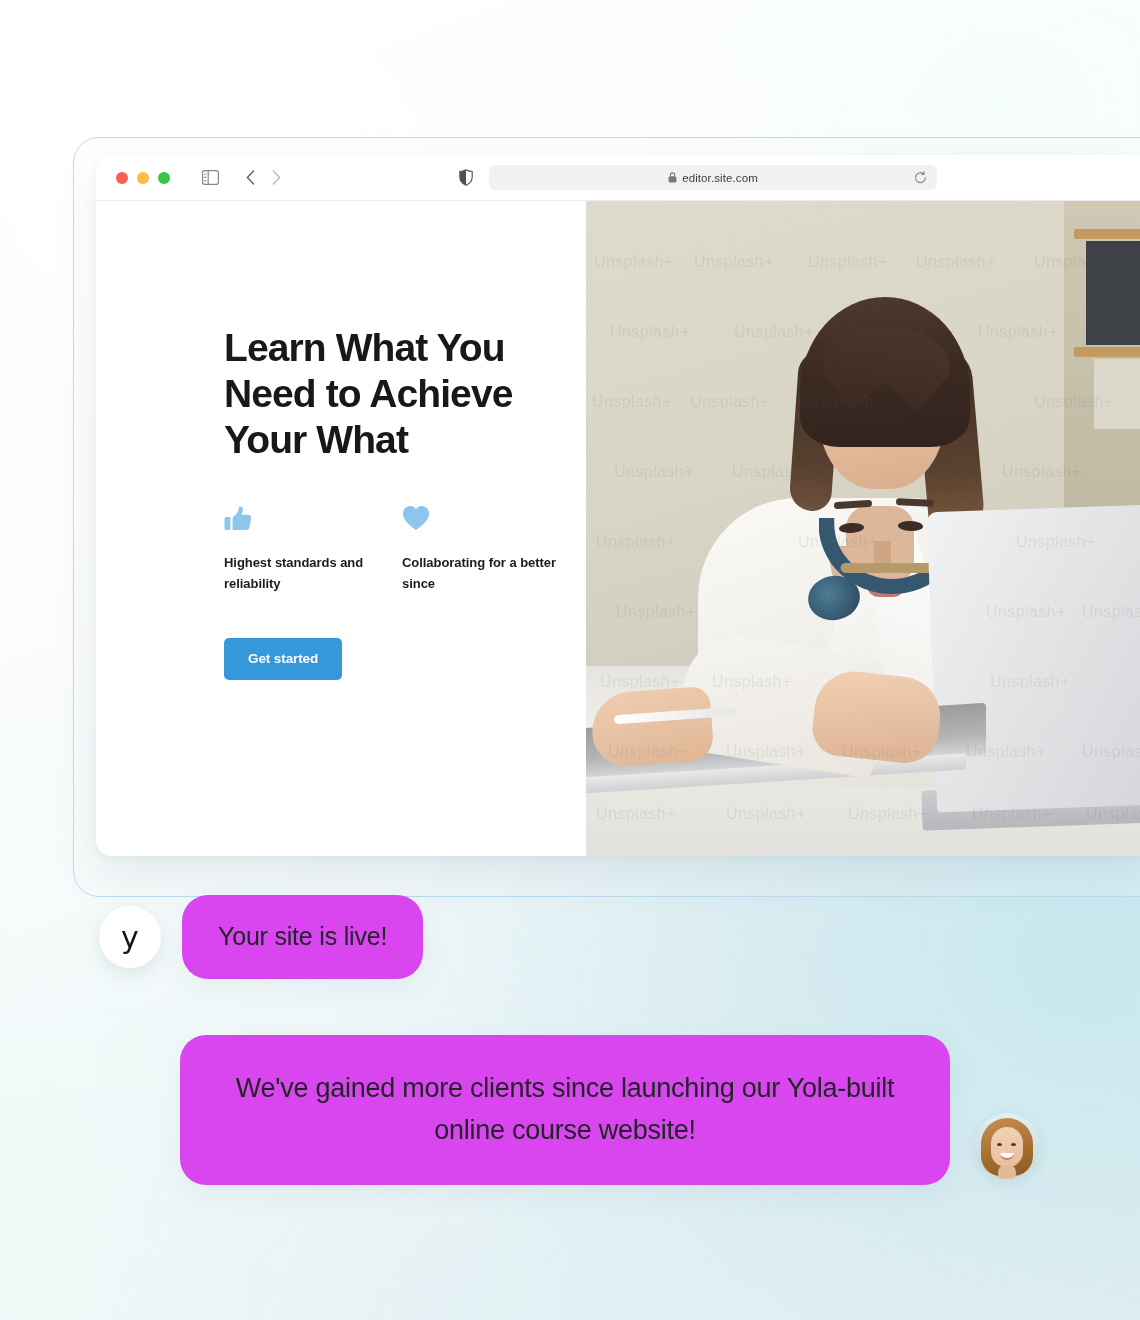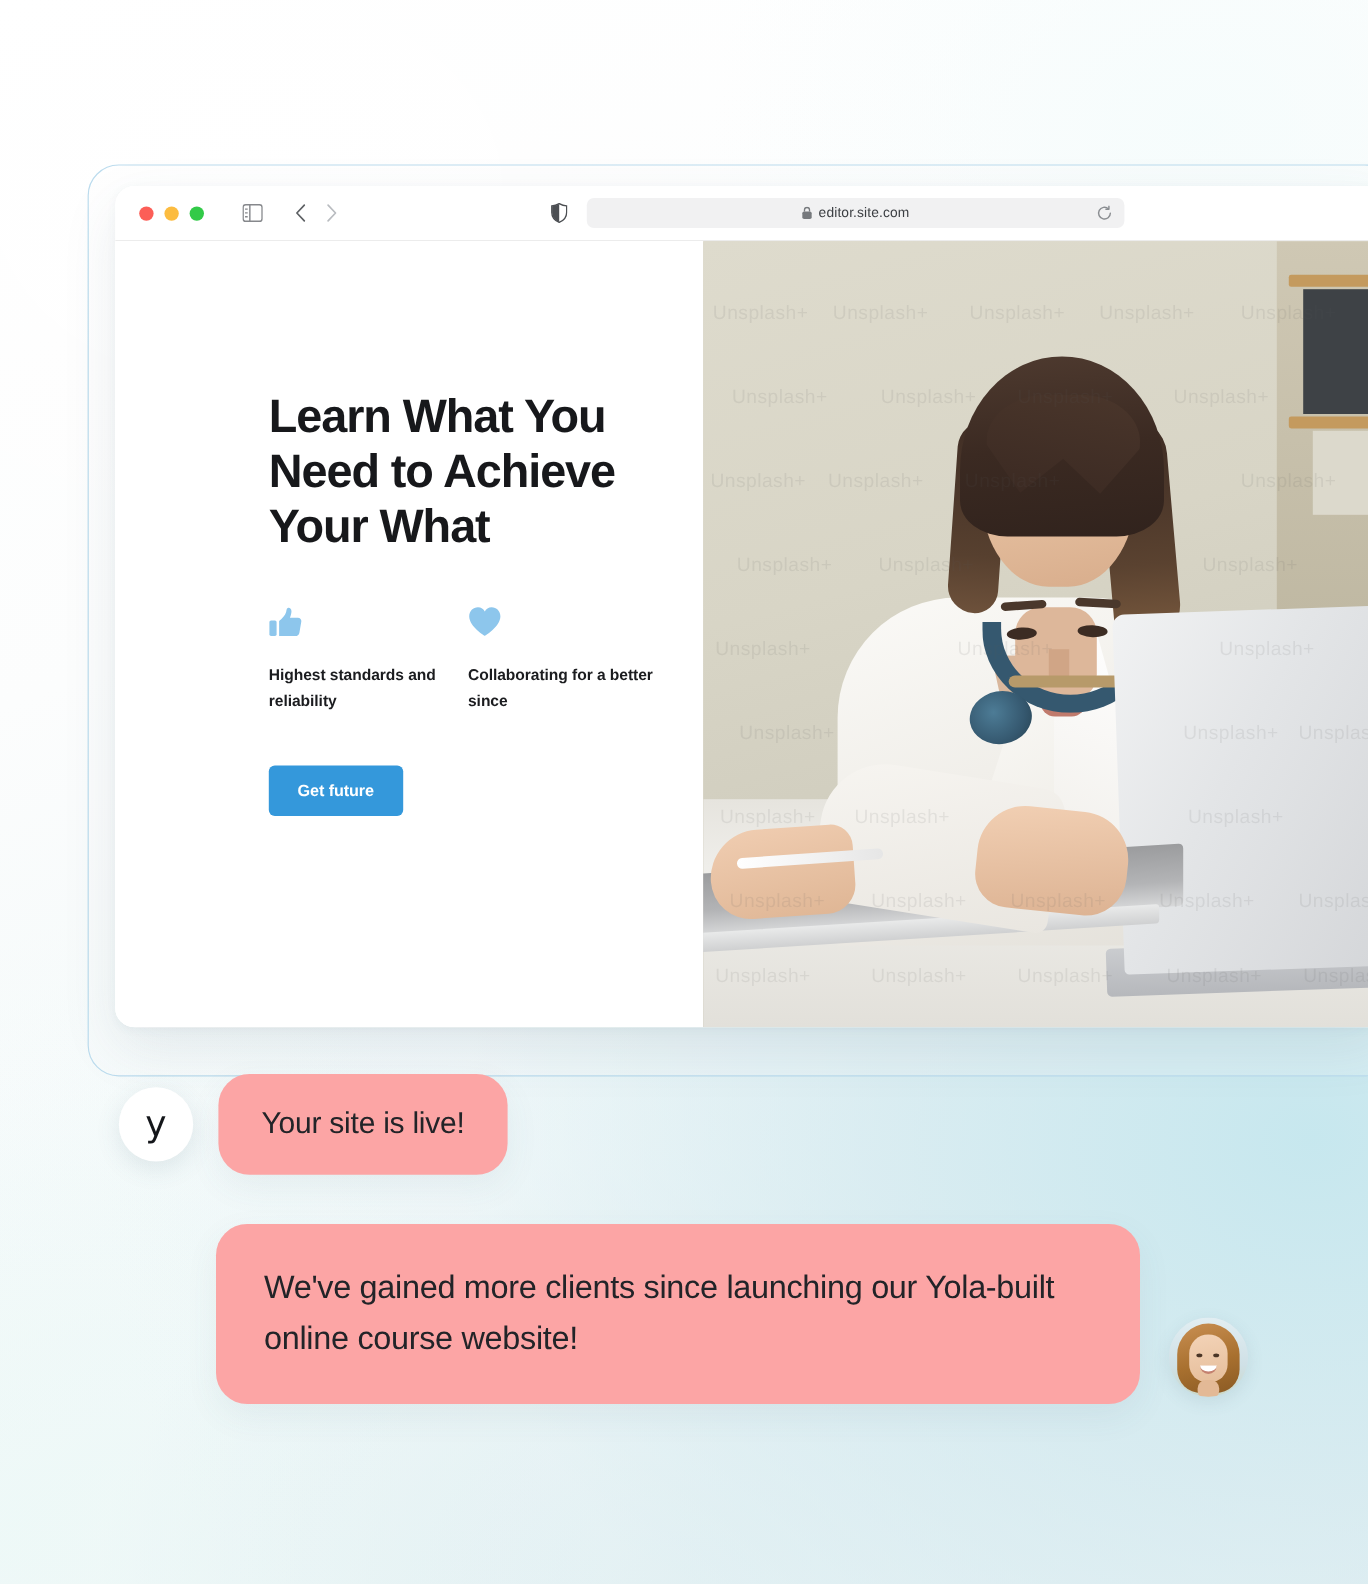--- a/index.html
+++ b/index.html
@@ -144,21 +144,21 @@
     font-size: 13.5px;
     line-height: 24px;
     color: #6f7377;
     max-width: 282px;
     letter-spacing: 0.05px;
   }
 
   .features {
     margin-top: 42px;
     display: flex;
-    gap: 4px;
+    gap: 16px;
   }
   .feature { width: 162px; }
   .feature-icon { color: #8dc6ec; height: 30px; display: block; }
   .feature-label {
     margin-top: 17px;
     font-size: 13px;
     line-height: 21px;
     font-weight: 700;
     color: #1b1c1f;
     letter-spacing: -0.05px;
@@ -385,33 +385,33 @@
     flex: 0 0 62px;
     position: relative;
     z-index: 2;
   }
   .yola-mark {
     font-size: 30px; font-weight: 400; color: #14161a;
     line-height: 1; margin-top: 2px;
     font-family: "DejaVu Sans", sans-serif;
   }
   .bubble {
-    background: #fca5a5;
+    background: #d946ef;
     border-radius: 26px;
     box-shadow: 0 10px 28px rgba(70,100,115,0.07);
   }
   .bubble-1 {
     margin-left: 21px;
     padding: 27px 36px 28px;
     font-size: 25px;
     color: #222428;
     letter-spacing: -0.2px;
   }
 
-  .chat-row-2 { position: absolute; left: 180px; top: 125px; display: flex; align-items: flex-end; }
+  .chat-row-2 { position: absolute; left: 180px; top: 140px; display: flex; align-items: flex-end; text-align: center; }
   .bubble-2 {
     width: 770px;
     padding: 32px 40px 34px;
     font-size: 27px;
     line-height: 42px;
     color: #222428;
     letter-spacing: -0.25px;
   }
   .client-avatar {
     margin-left: 24px;
@@ -533,21 +533,21 @@
         <div class="feature">
           <span class="feature-icon">
             <svg width="28" height="26" viewBox="0 0 28 26" fill="#8dc6ec">
               <path d="M14 25 C14 25 1 17.3 1 8.6 C1 4.3 4.3 1 8.3 1 C10.9 1 13 2.4 14 4.5 C15 2.4 17.1 1 19.7 1 C23.7 1 27 4.3 27 8.6 C27 17.3 14 25 14 25 Z"></path>
             </svg>
           </span>
           <div class="feature-label">Collaborating for a better since</div>
         </div>
       </div>
 
-      <button class="cta-button">Get future</button>
+      <button class="cta-button">Get started</button>
     </div>
 
     <div class="site-right">
       <div class="photo">
         <div class="photo-wall"></div>
 
         <div class="photo-shelf">
           <div class="shelf-dark"></div>
           <div class="shelf-board b1"></div>
           <div class="shelf-dark2"></div>

